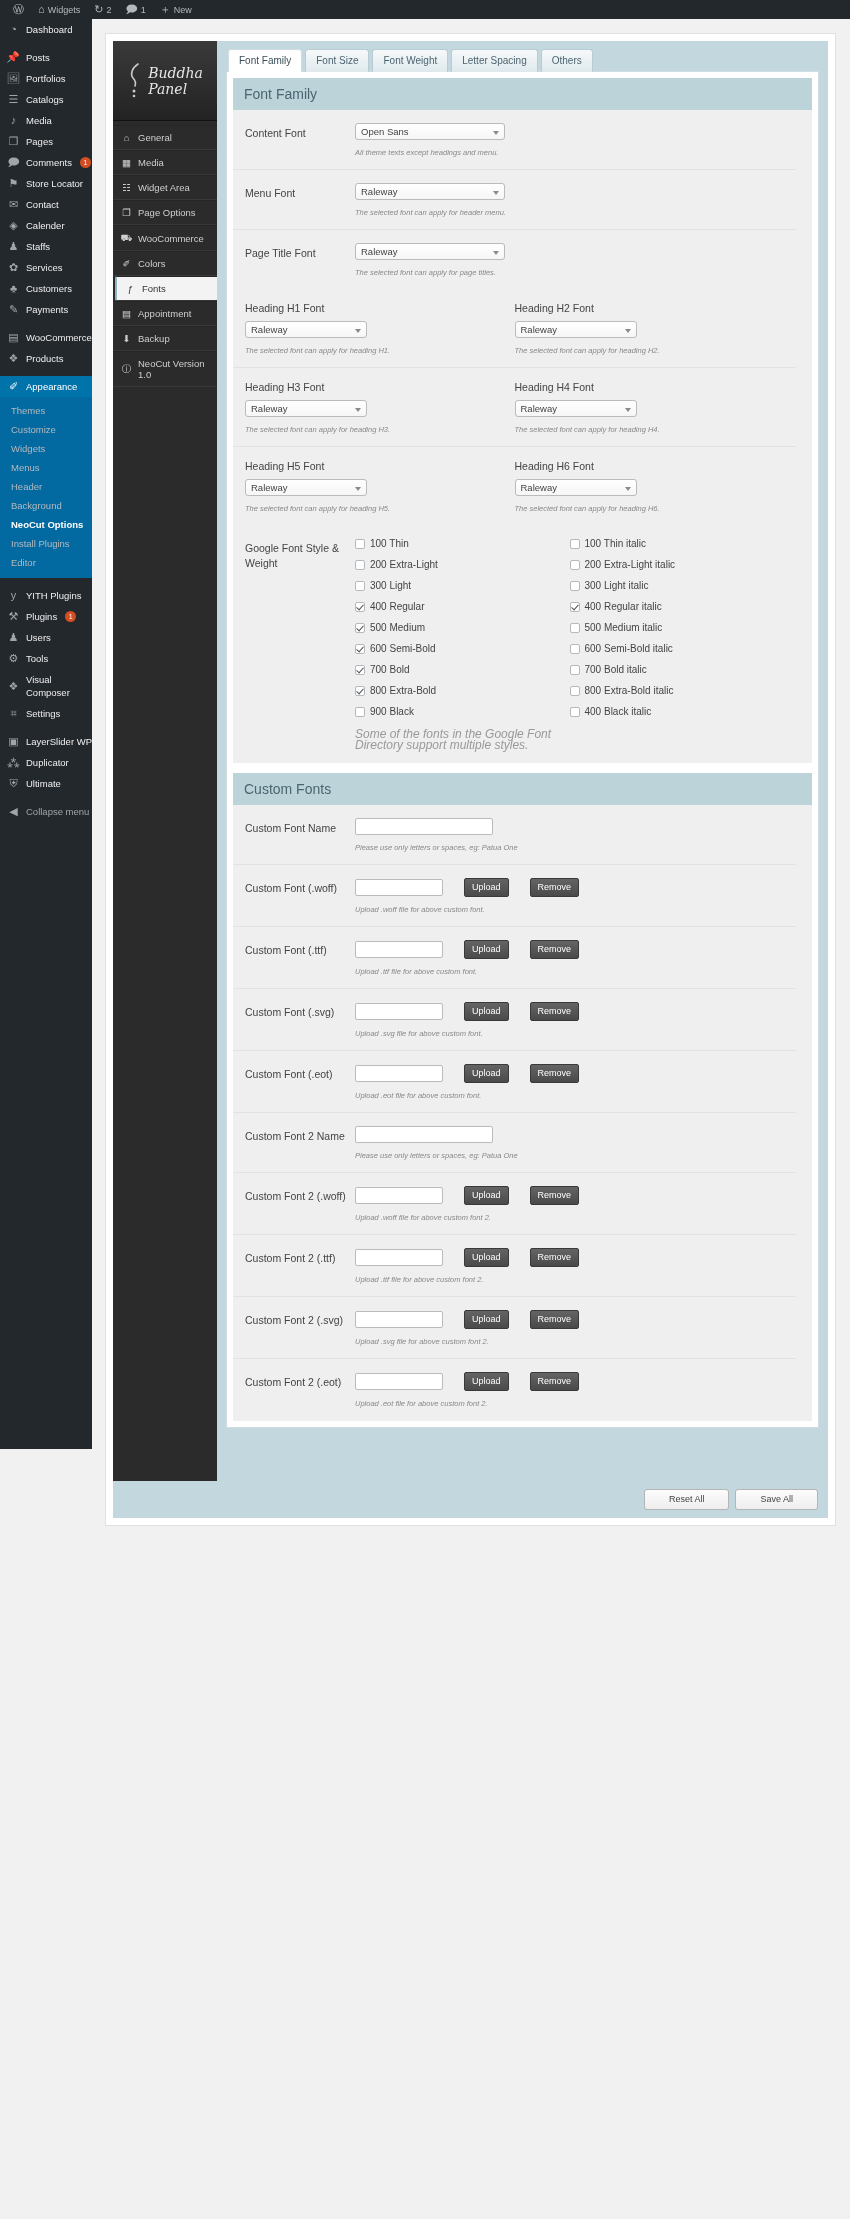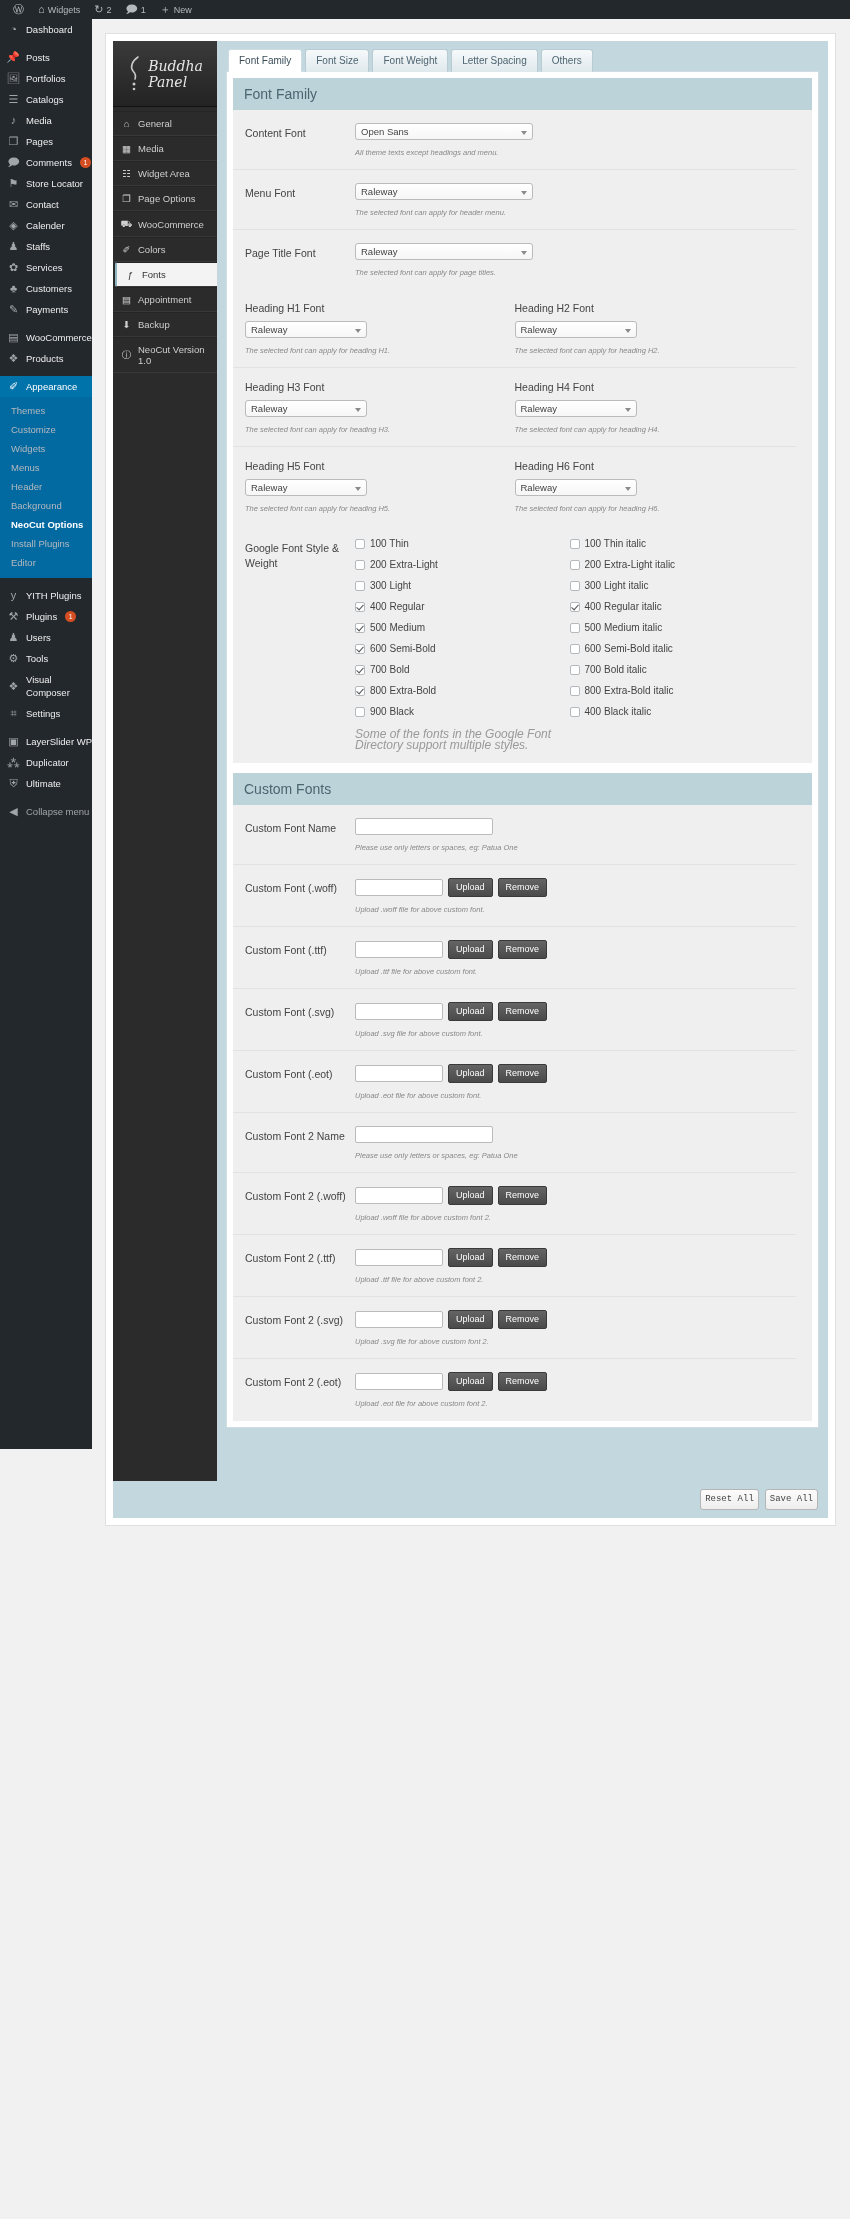--- a/index.html
+++ b/index.html
@@ -114,21 +114,21 @@
   }
 
   
   .opts-nav {
     width: 104px;
     flex: 0 0 104px;
     background: #2b2b2b;
     align-self: stretch;
   }
   .brand {
-    height: 66px;
+    height: 80px;
     background: linear-gradient(180deg,#3a3a3a 0%, #232323 100%);
     display: flex;
     align-items: center;
     justify-content: center;
     gap: 3px;
     border-bottom: 1px solid #111;
   }
   .brand-mark { width: 18px; height: 40px; position: relative; }
   .brand-mark svg { display:block; }
   .brand-text {
@@ -243,21 +243,21 @@
     font-family: "Liberation Sans", sans-serif;
   }
   .selbox .caret {
     position: absolute;
     right: 5px; top: 50%;
     margin-top: -1px;
     border-left: 3px solid transparent;
     border-right: 3px solid transparent;
     border-top: 4px solid #8a8a8a;
   }
-  .selbox.wide { width: 178px; }
+  .selbox.wide { width: 150px; }
 
   
   .two-col { display: flex; gap: 0; }
   .two-col .col { flex: 1 1 50%; }
   .col-lab { font-size: 10.5px; color: #444; margin-bottom: 7px; }
 
   
   .cbgrid { display: flex; gap: 0; }
   .cbcol { flex: 1 1 50%; }
   .cbrow {
@@ -295,21 +295,21 @@
     border: 1px solid #bbb;
     border-radius: 2px;
     background: #fff;
     font-size: 10px;
     padding: 0 5px;
     width: 138px;
     font-family: "Liberation Sans", sans-serif;
     color: #444;
   }
   input.txt.short { width: 88px; }
-  .updown { display: flex; align-items: center; gap: 5px; }
+  .updown { display: flex; align-items: center; gap: 21px; }
   .minibtn {
     background: linear-gradient(180deg,#646464 0%, #4a4a4a 100%);
     border: 1px solid #3a3a3a;
     border-radius: 2px;
     color: #fff;
     font-size: 9px;
     padding: 3px 7px;
     line-height: 11px;
   }
 
@@ -320,23 +320,22 @@
     display: flex;
     justify-content: flex-end;
     gap: 6px;
   }
   .footbtn {
     background: linear-gradient(180deg,#fcfcfc 0%, #eee 100%);
     border: 1px solid #b5b5b5;
     border-radius: 3px;
     font-size: 9px;
     color: #444;
-    padding: 4px 4px;
+    padding: 4px 24px;
     line-height: 11px;
-    font-family: Liberation Mono, monospace;
   }
 
   #wpfooter {
     padding: 14px 0 18px 106px;
     font-size: 9.5px;
     color: #777;
     font-style: italic;
   }
   #wpfooter a { color: #0073aa; text-decoration: none; }
 </style>

